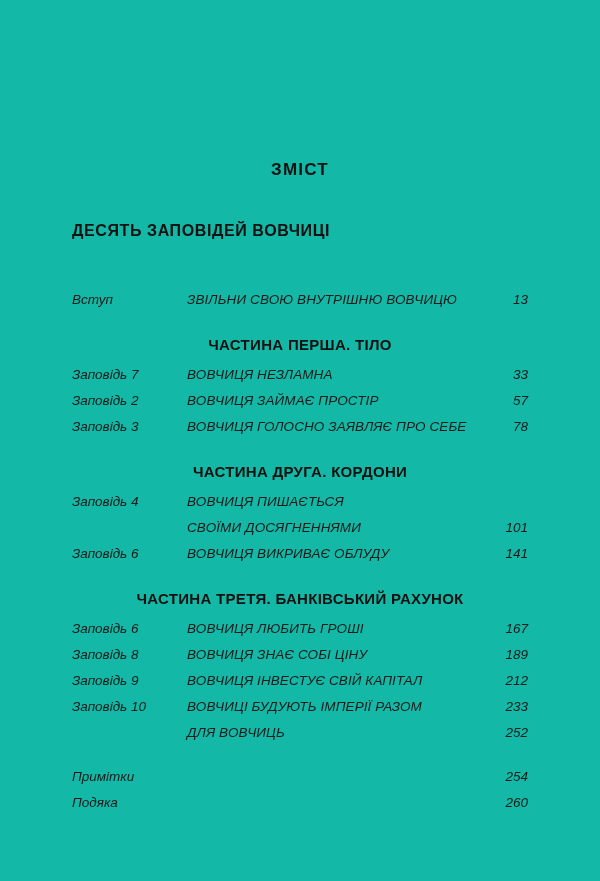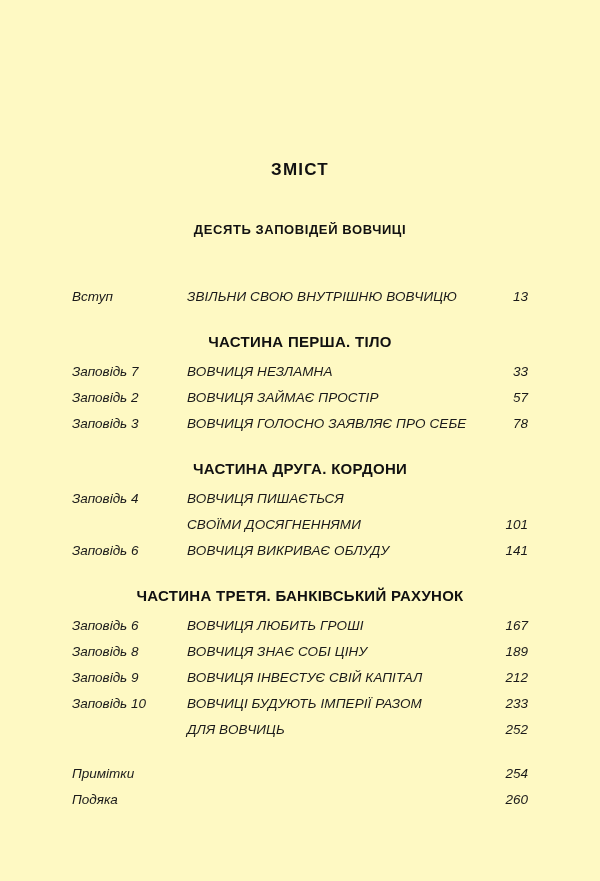--- a/index.html
+++ b/index.html
@@ -11,42 +11,42 @@
     height: 881px;
     background: #f2f2ea;
     font-family: "Liberation Sans", sans-serif;
     color: #1a1a1a;
     overflow: hidden;
   }
   .page {
     position: relative;
     width: 600px;
     height: 881px;
-    background: #fef9c3;
+    background: #14b8a6;
     box-sizing: border-box;
   }
   .content {
     position: absolute;
     left: 0;
     right: 0;
     top: 160px;
     padding: 0 72px;
     box-sizing: border-box;
   }
   .doc-title {
     text-align: center;
     font-size: 17px;
     font-weight: 700;
     letter-spacing: 1.2px;
     margin: 0 0 42px 0;
     color: #111;
   }
   .doc-subtitle {
-    text-align: center;
-    font-size: 13px;
+    text-align: left;
+    font-size: 16px;
     font-weight: 700;
     letter-spacing: 0.6px;
     margin: 0 0 52px 0;
     color: #111;
   }
   .section-heading {
     text-align: center;
     font-size: 15px;
     font-weight: 700;
     letter-spacing: 0.3px;

